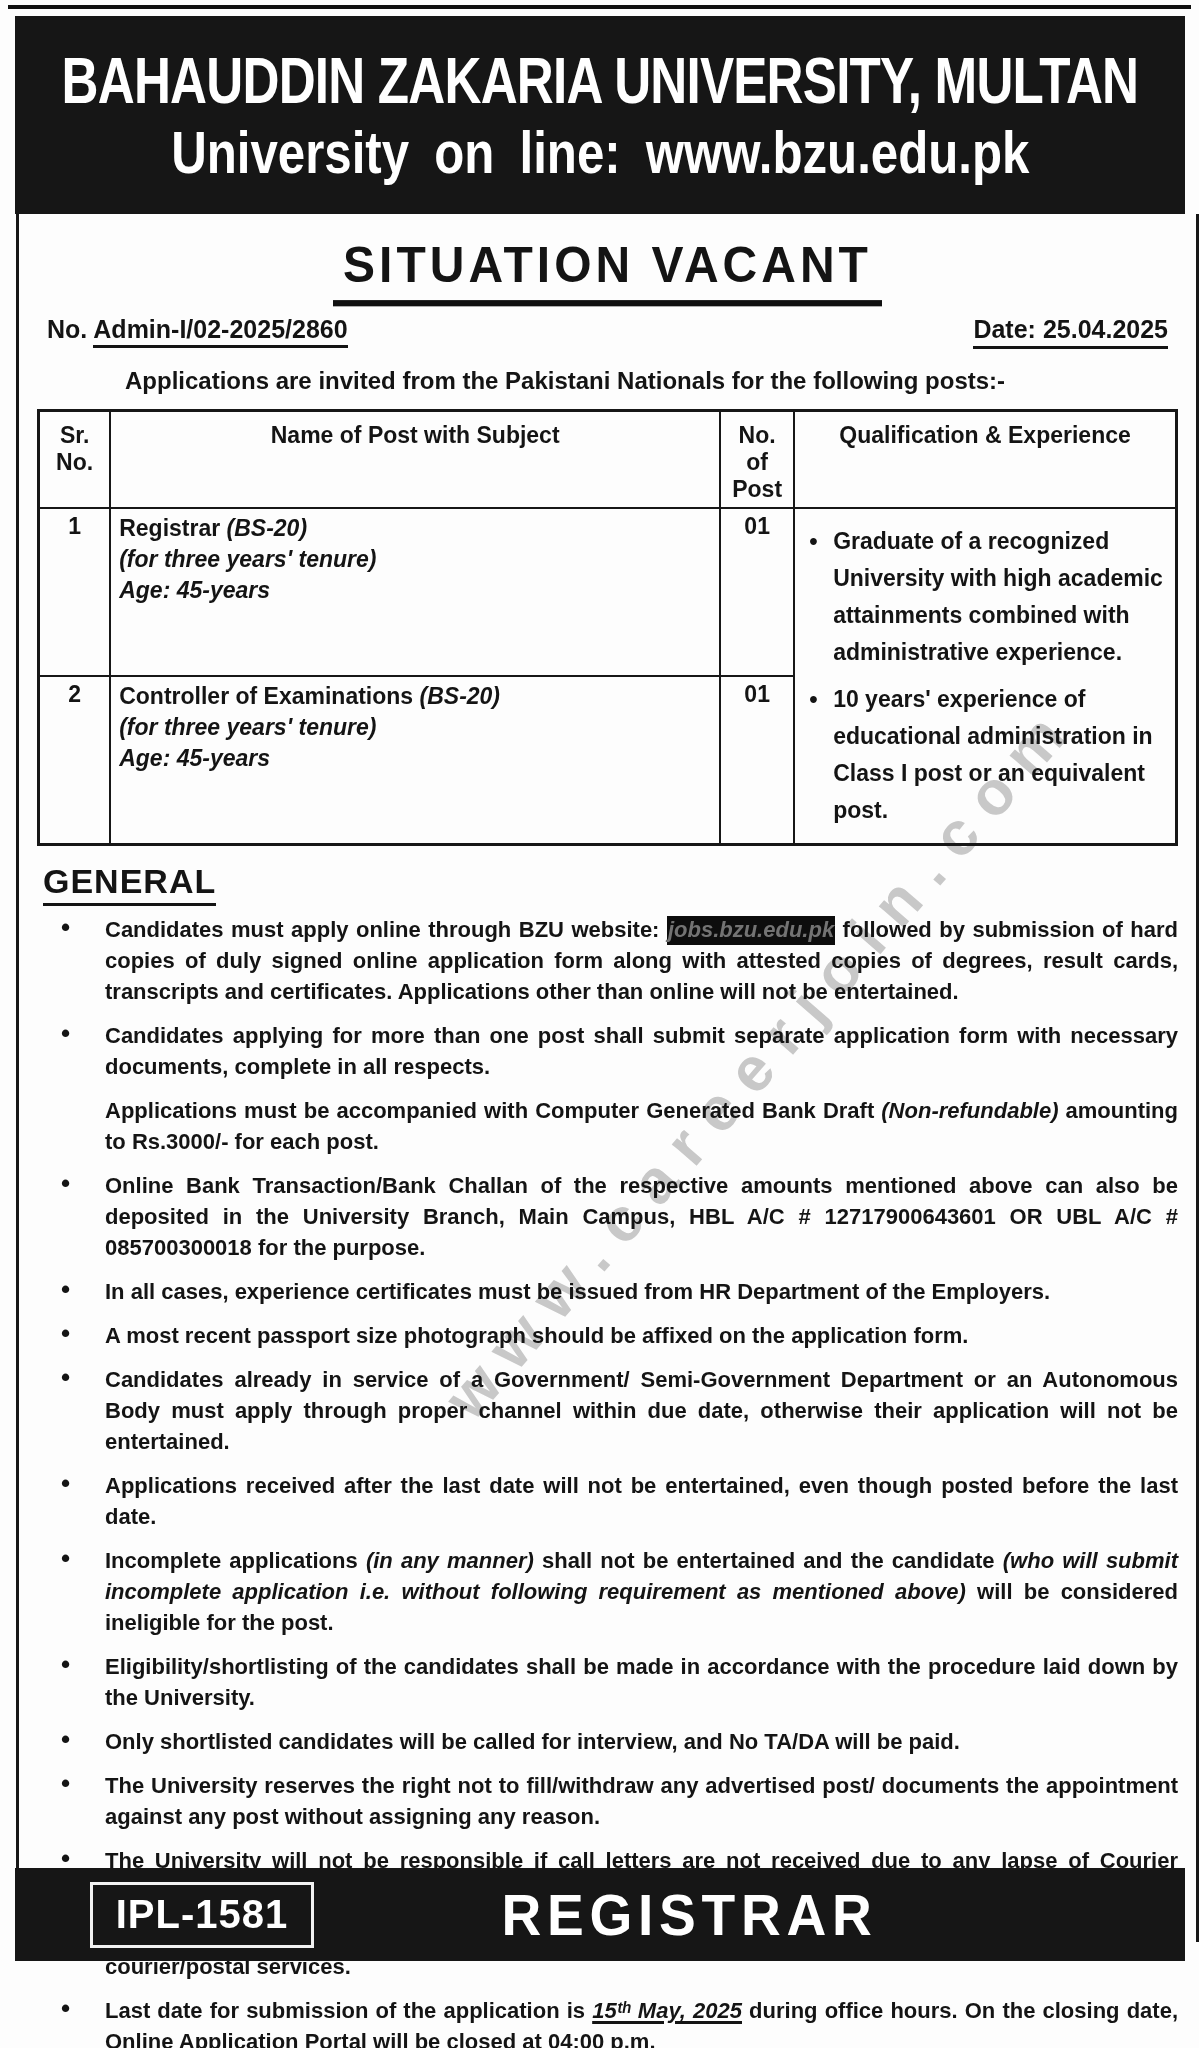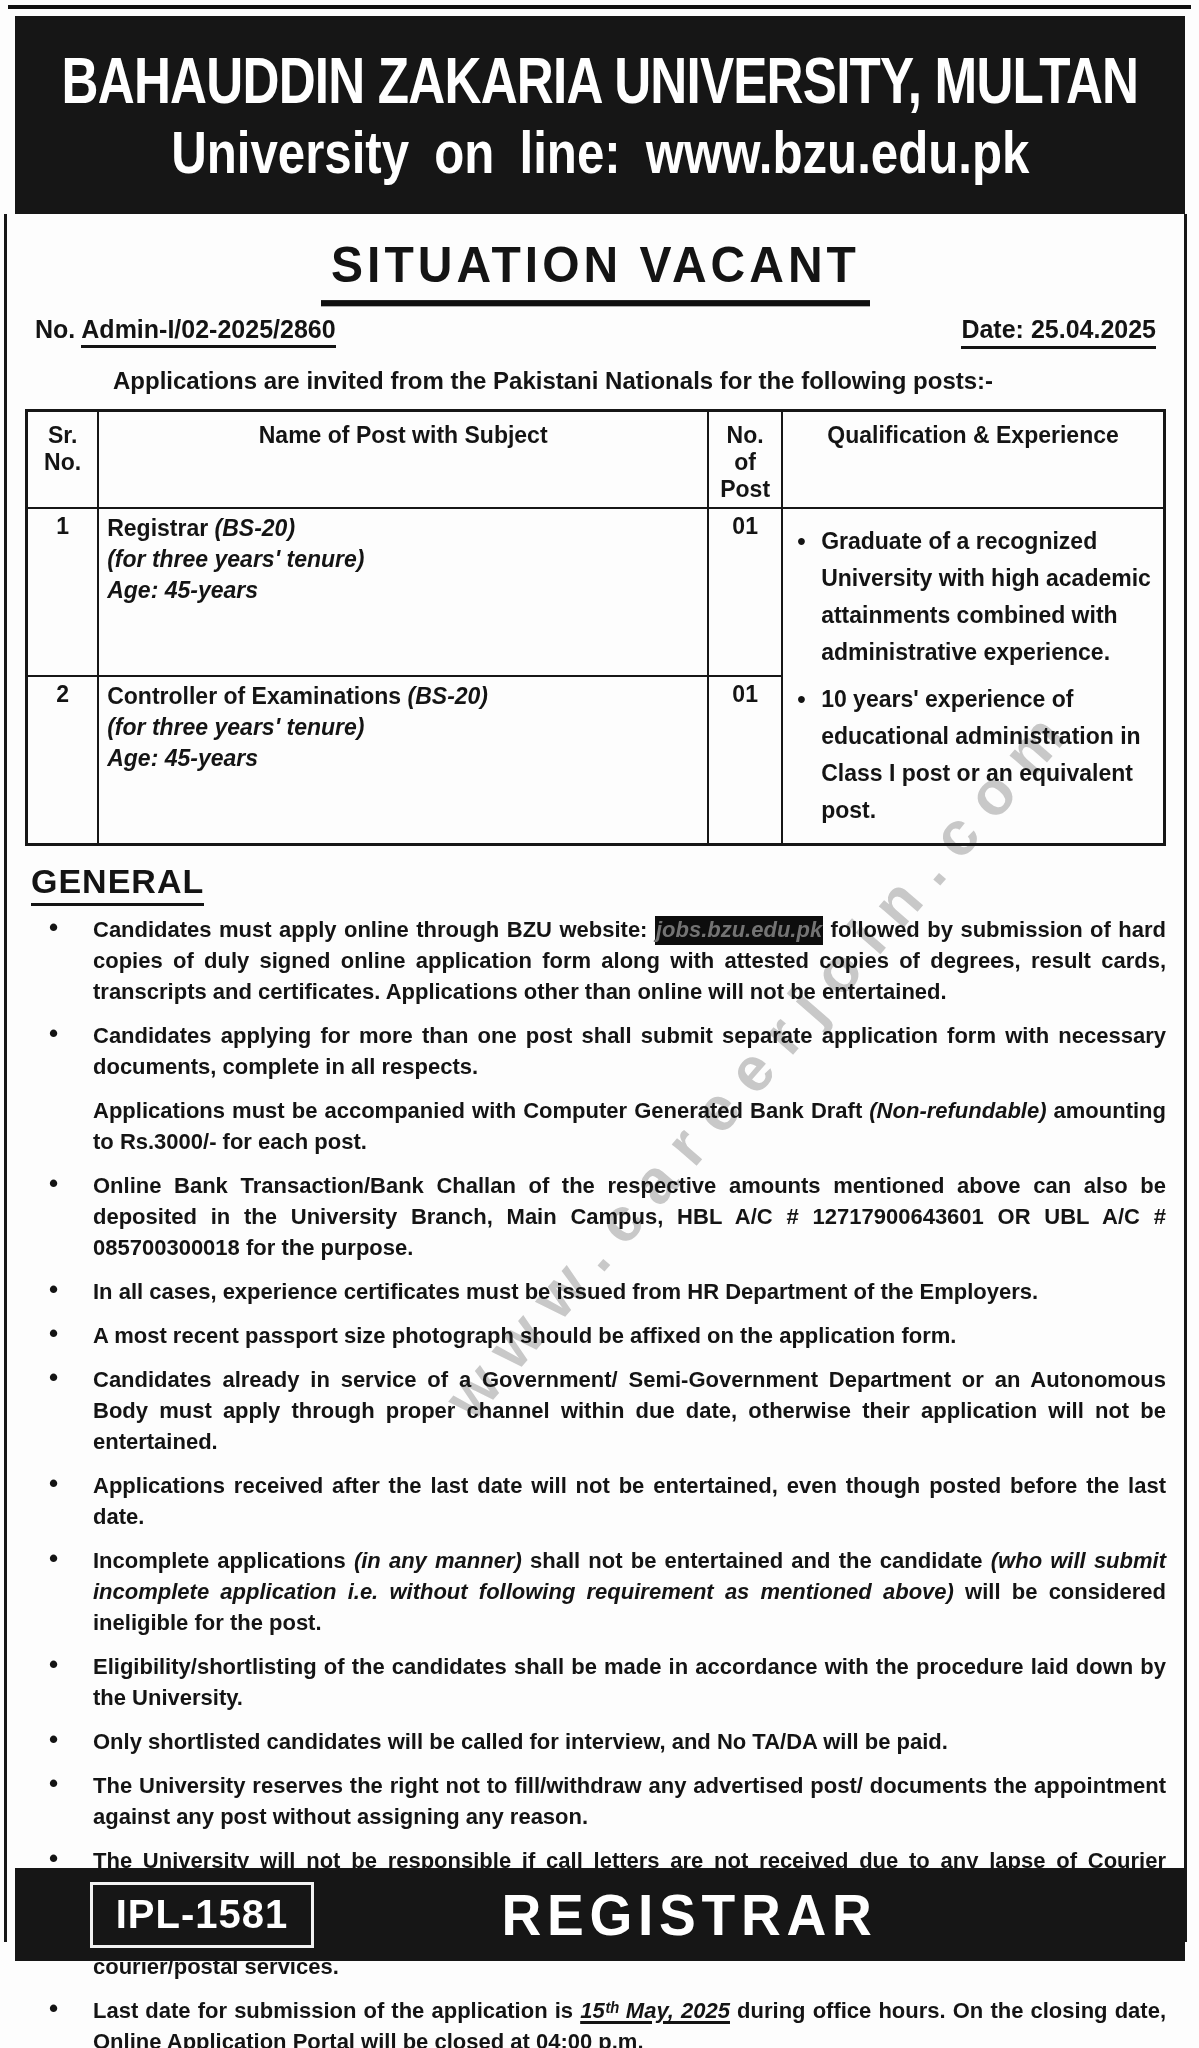--- a/index.html
+++ b/index.html
@@ -22,21 +22,21 @@
   .masthead .l1{
     font-size:64px;font-weight:bold;letter-spacing:-1px;white-space:nowrap;
     transform:scaleX(0.80);transform-origin:center;
   }
   .masthead .l2{
     font-size:60px;font-weight:bold;word-spacing:14px;white-space:nowrap;
     transform:scaleX(0.82);transform-origin:center;
   }
   
   .advert{
-    position:absolute;left:4px;top:214px;width:1183px;height:1728px;
+    position:absolute;left:16px;top:214px;width:1183px;height:1728px;
     border-left:3px solid #171717;border-right:3px solid #171717;
     box-sizing:border-box;
     padding:0 18px;
     z-index:2;
   }
   .title-wrap{text-align:center;margin-top:24px;}
   .title{
     display:inline-block;font-size:48px;font-weight:bold;letter-spacing:4px;
     border-bottom:6px solid #101010;padding:0 10px 6px;
     transform:scaleY(1.04);

